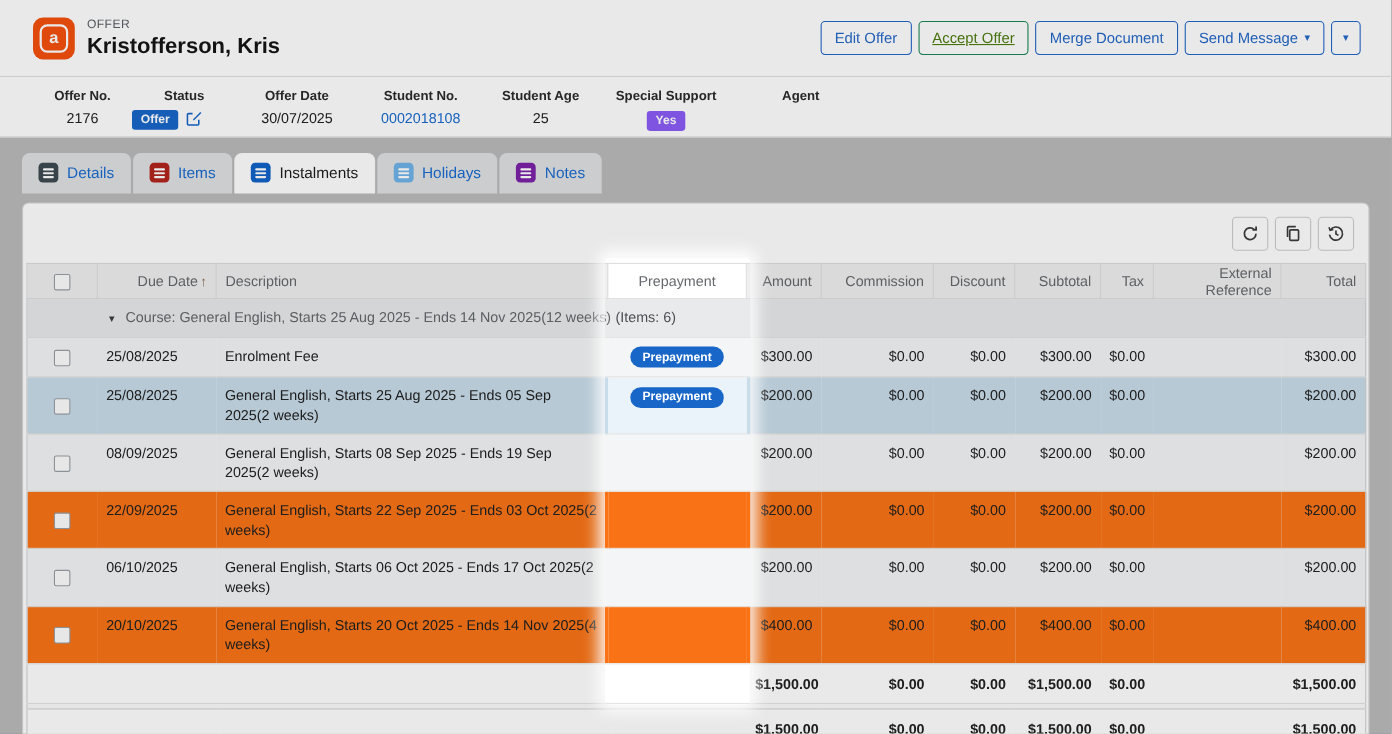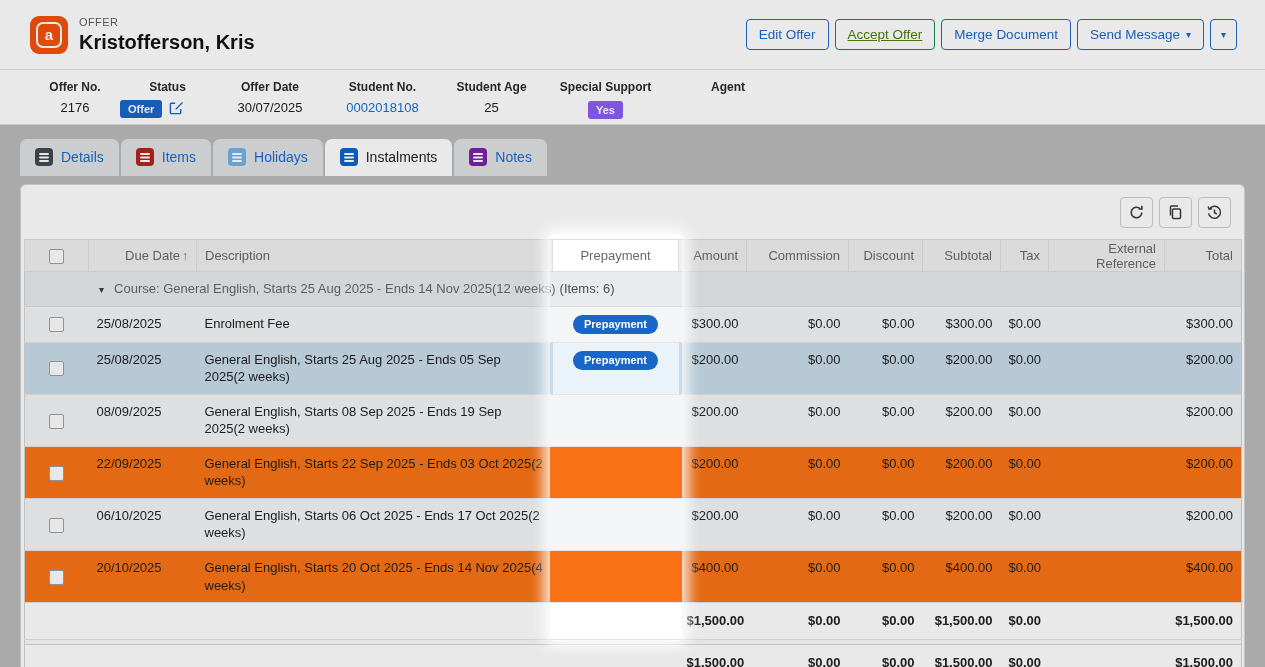--- a/index.html
+++ b/index.html
@@ -162,27 +162,27 @@
 
   <nav class="tabs">
     <div class="tab">
       <span class="tab-ic" style="background-color: rgb(62, 74, 82);"></span>
       <span>Details</span>
     </div>
     <div class="tab">
       <span class="tab-ic" style="background-color: rgb(179, 37, 30);"></span>
       <span>Items</span>
     </div>
+    <div class="tab active">
+      <span class="tab-ic" style="background-color: rgb(18, 99, 201);"></span>
+      <span>Instalments</span>
+    </div>
     <div class="tab">
       <span class="tab-ic" style="background-color: rgb(111, 179, 232);"></span>
       <span>Holidays</span>
-    </div>
-    <div class="tab active">
-      <span class="tab-ic" style="background-color: rgb(18, 99, 201);"></span>
-      <span>Instalments</span>
     </div>
     <div class="tab">
       <span class="tab-ic" style="background-color: rgb(123, 34, 168);"></span>
       <span>Notes</span>
     </div>
   </nav>
 
   <main class="card">
     <div class="card-toolbar">
       <button class="tool-btn">

